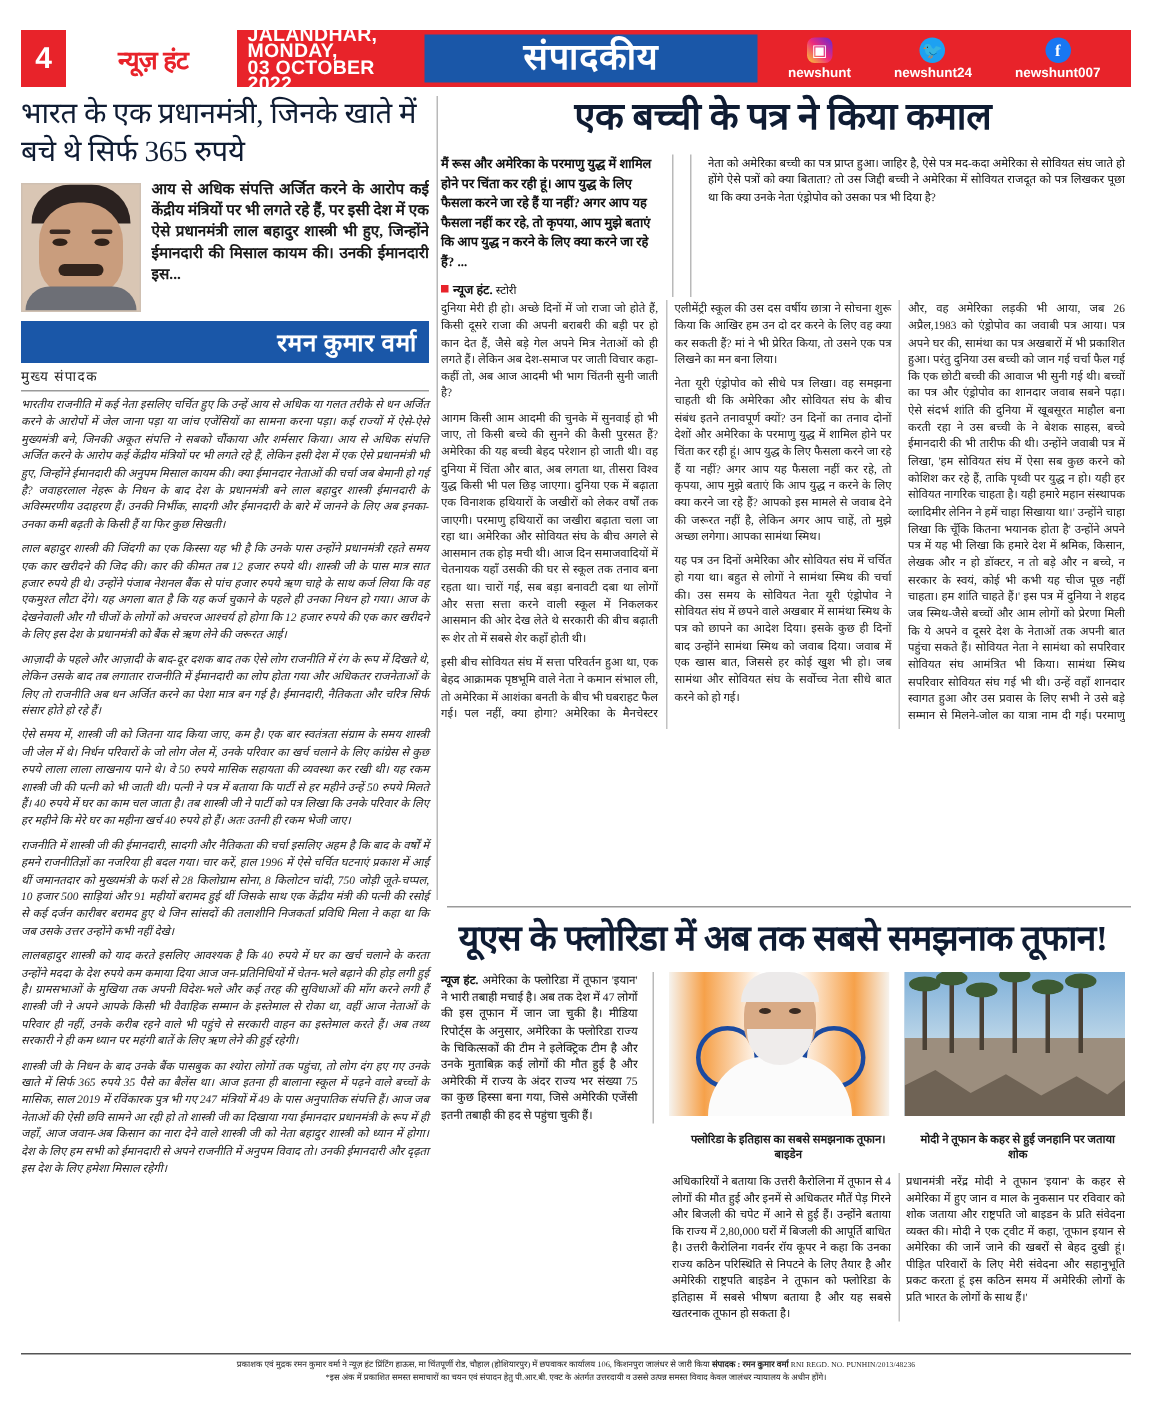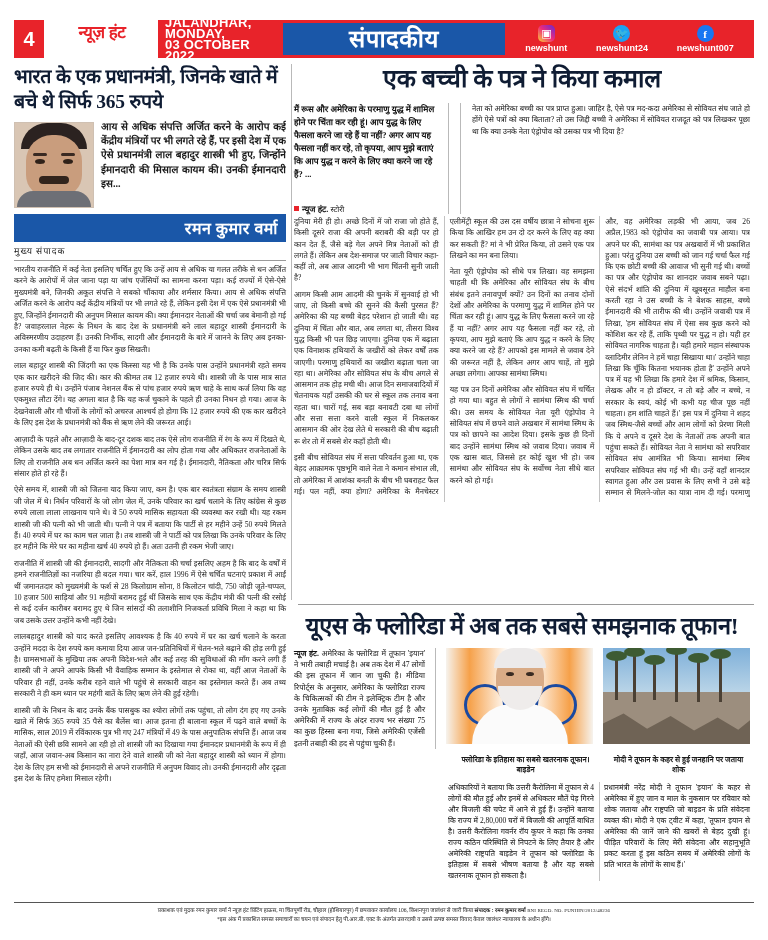--- a/index.html
+++ b/index.html
@@ -45,21 +45,21 @@
     justify-content: center;
     font-family: "Liberation Sans", sans-serif;
     font-weight: bold;
     font-size: 20px;
     border-right: 2px solid #fff;
   }
   .logo-box {
     background: #ffffff;
     width: 108px;
     display: flex;
-    align-items: flex-start;
+    align-items: center;
     justify-content: center;
     padding: 0 2px;
   }
   .logo-text {
     font-family: "Liberation Sans", sans-serif;
     font-weight: bold;
     font-size: 17px;
     color: #e8232a;
     letter-spacing: -0.5px;
     white-space: nowrap;
@@ -141,21 +141,21 @@
   }
   .rule-h {
     position: absolute;
     height: 1px;
     background: #9a9a9a;
   }
 
   
   .lead-headline {
     font-family: "Liberation Serif", serif;
-    font-weight: bold;
+    font-weight: normal;
     font-size: 19.5px;
     line-height: 25px;
     color: #0f1c33;
     letter-spacing: -0.2px;
   }
   .lead-intro {
     font-size: 10.2px;
     line-height: 14.2px;
     font-weight: bold;
     color: #1b1b1b;
@@ -203,21 +203,21 @@
     padding-right: 10px;
     letter-spacing: 1px;
   }
   .body-text {
     font-size: 7.6px;
     line-height: 11.4px;
     text-align: justify;
     color: #1c1c1c;
     hyphens: auto;
   }
-  .body-text p { margin: 0 0 5px 0; }
+  .body-text p { margin: 0 0 5px 0; font-style: italic; }
 
   
   .story-headline {
     text-align: center;
     font-family: "Liberation Serif", serif;
     font-weight: bold;
     font-size: 25px;
     line-height: 30px;
     color: #0f1c33;
     letter-spacing: -0.2px;
@@ -419,21 +419,21 @@
     </div>
   </div>
 
   <div class="col-mid" style="top:64px;">
     <div class="story-headline">एक बच्ची के पत्र ने किया कमाल</div>
 
     <div style="display:flex; gap:11px; margin-top:9px;">
 
       <div style="width:143px;">
         <div class="kicker-lead">मैं रूस और अमेरिका के परमाणु युद्ध में शामिल होने पर चिंता कर रही हूं। आप युद्ध के लिए फैसला करने जा रहे हैं या नहीं? अगर आप यह फैसला नहीं कर रहे, तो कृपया, आप मुझे बताएं कि आप युद्ध न करने के लिए क्या करने जा रहे हैं? ...</div>
-        <div style="margin-top:22px; font-size:8.4px;">
+        <div style="margin-top:6px; font-size:8.4px;">
           <span class="bullet-mark"></span><span class="tag-newshunt">न्यूज हंट.</span>
           <span style="font-size:7.6px;">स्टोरी</span>
         </div>
       </div>
 
       <div class="rule-v" style="position:relative; left:0; top:0; height:auto; align-self:stretch;"></div>
 
 
       <div class="rule-v" style="position:relative; left:0; top:0; height:auto; align-self:stretch;"></div>
 
@@ -490,21 +490,21 @@
           <div class="palm" style="left:94px; top:12px; height:42px;"></div>
           <div class="palm" style="left:116px;top:8px;  height:46px;"></div>
           <div class="sp-rubble"></div>
         </div>
       </div>
     </div>
 
     <div style="display:flex; gap:10px; margin-top:3px;">
       <div style="width:143px;"></div>
       <div style="width:1px;"></div>
-      <div style="width:147px;" class="sub-caption">फ्लोरिडा के इतिहास का सबसे खतरनाक तूफान। बाइडेन</div>
+      <div style="width:147px;" class="sub-caption">फ्लोरिडा के इतिहास का सबसे समझनाक तूफान। बाइडेन</div>
       <div style="width:147px;" class="sub-caption">मोदी ने तूफान के कहर से हुई जनहानि पर जताया शोक</div>
     </div>
 
     <div class="two-col-small" style="margin-top:6px; margin-left:154px; width:302px;">
       <p>अधिकारियों ने बताया कि उत्तरी कैरोलिना में तूफान से 4 लोगों की मौत हुई और इनमें से अधिकतर मौतें पेड़ गिरने और बिजली की चपेट में आने से हुई हैं। उन्होंने बताया कि राज्य में 2,80,000 घरों में बिजली की आपूर्ति बाधित है। उत्तरी कैरोलिना गवर्नर रॉय कूपर ने कहा कि उनका राज्य कठिन परिस्थिति से निपटने के लिए तैयार है और अमेरिकी राष्ट्रपति बाइडेन ने तूफान को फ्लोरिडा के इतिहास में सबसे भीषण बताया है और यह सबसे खतरनाक तूफान हो सकता है।</p>
       <p>प्रधानमंत्री नरेंद्र मोदी ने तूफान 'इयान' के कहर से अमेरिका में हुए जान व माल के नुकसान पर रविवार को शोक जताया और राष्ट्रपति जो बाइडन के प्रति संवेदना व्यक्त की। मोदी ने एक ट्वीट में कहा, 'तूफान इयान से अमेरिका की जानें जाने की खबरों से बेहद दुखी हूं। पीड़ित परिवारों के लिए मेरी संवेदना और सहानुभूति प्रकट करता हूं इस कठिन समय में अमेरिकी लोगों के प्रति भारत के लोगों के साथ हैं।'</p>
     </div>
   </div>
 
   <div class="footer">

